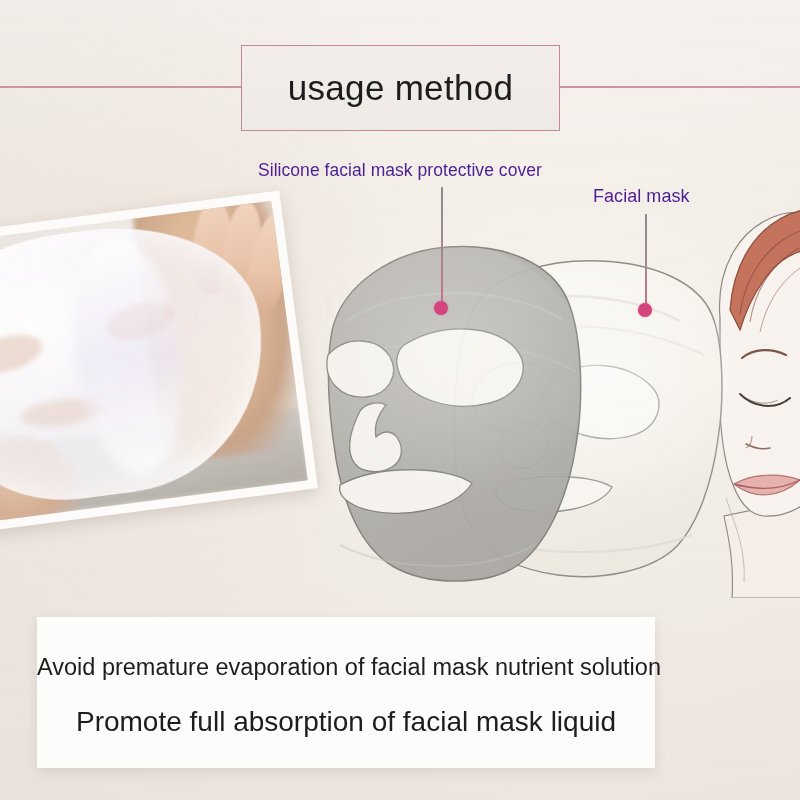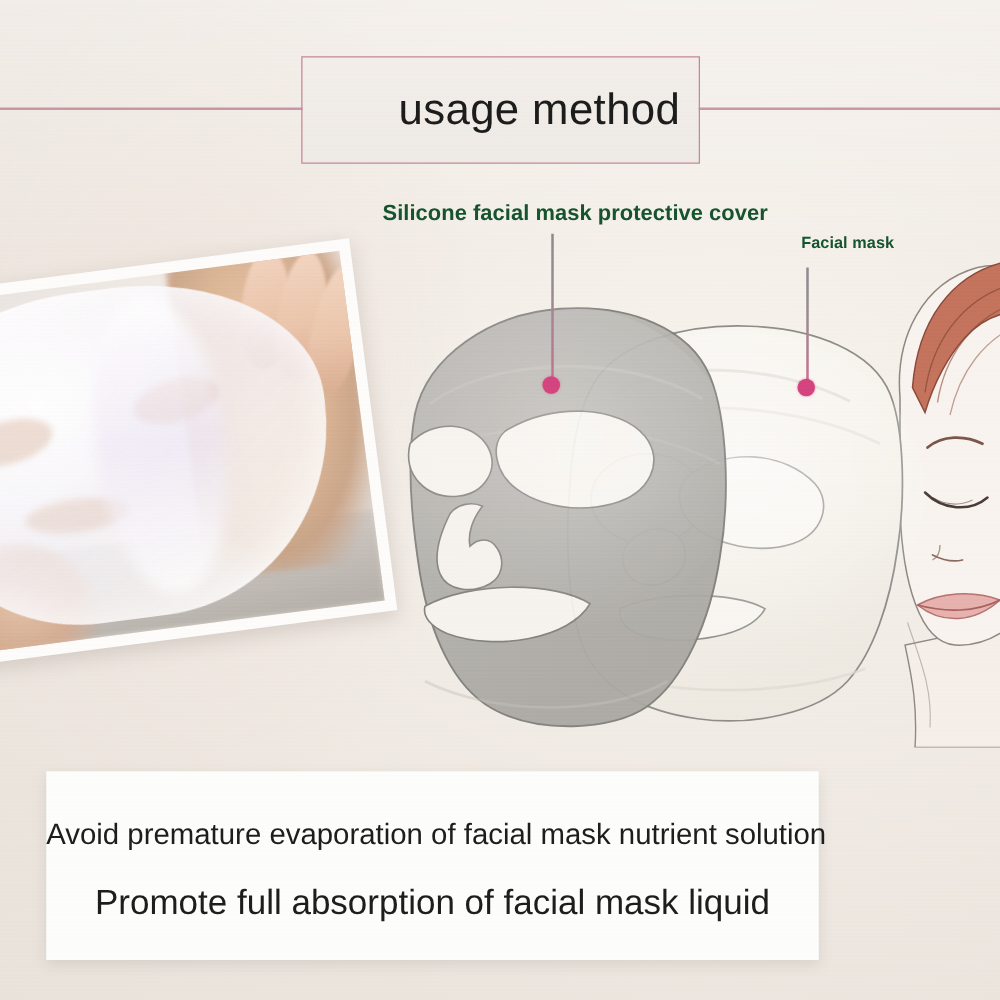--- a/index.html
+++ b/index.html
@@ -69,41 +69,39 @@
     width: 319px;
     height: 86px;
     display: flex;
     align-items: center;
     justify-content: center;
     font-size: 35px;
     font-weight: 400;
     color: #1b1b1b;
     letter-spacing: .3px;
     white-space: nowrap;
-    padding-left: 31px;
   }
 
   
   .callout-label {
     position: absolute;
-    color: #14532d;
+    color: #4c1d95;
     white-space: nowrap;
-    font-weight: 700;
-    margin-left: 48px;
+    font-weight: 400;
   }
   .callout-label.cl-silicone {
     left: 258px;
     top: 160px;
     font-size: 17.5px;
     letter-spacing: .05px;
   }
   .callout-label.cl-facial {
     left: 593px;
     top: 186px;
-    font-size: 13px;
+    font-size: 18px;
     letter-spacing: .05px;
   }
   .leader {
     position: absolute;
     width: 1.5px;
     background: linear-gradient(180deg, #8a8a90 0%, #9d8a92 45%, #c7708e 100%);
   }
   .leader.ld-silicone { left: 441px; top: 187px; height: 118px; }
   .leader.ld-facial   { left: 645px; top: 214px; height: 92px; }
   .dot {

